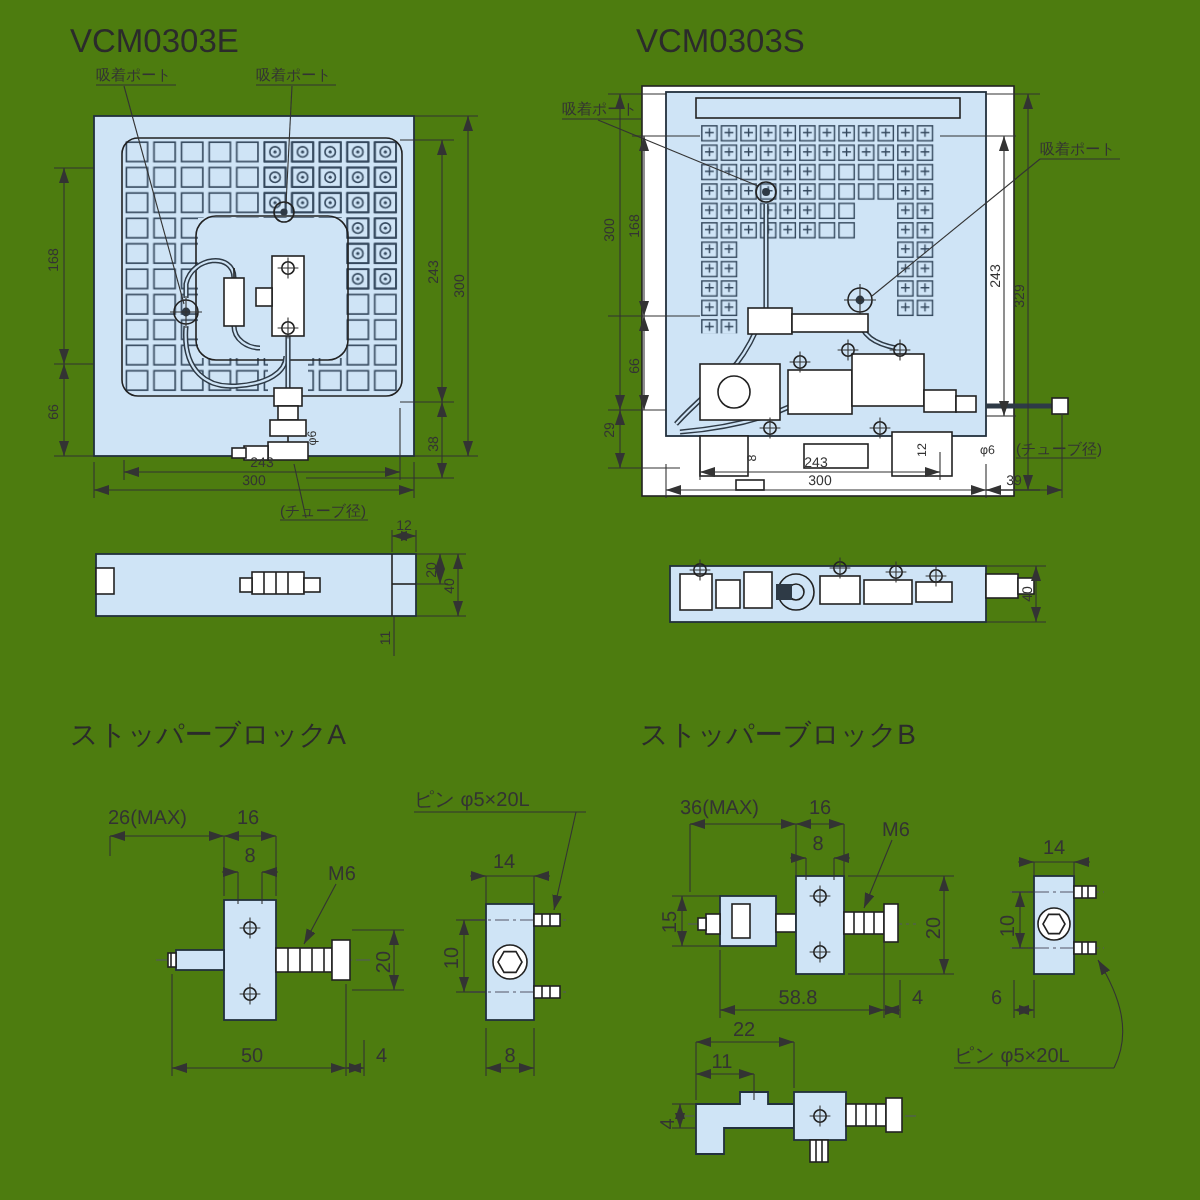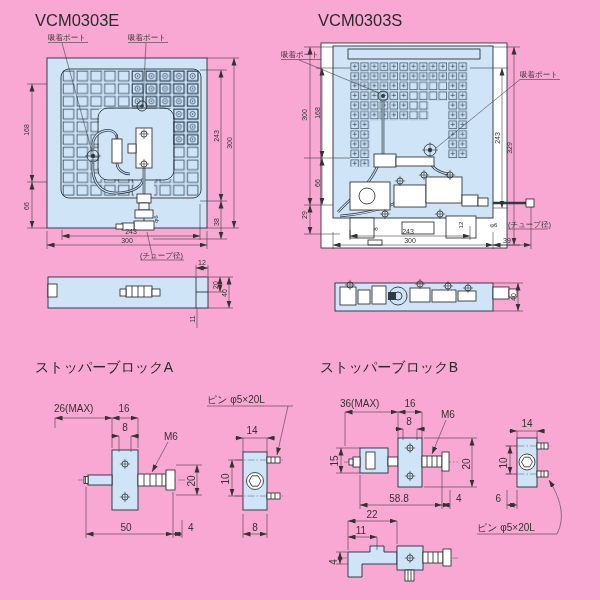--- a/index.html
+++ b/index.html
@@ -1,16 +1,16 @@
 <!DOCTYPE html>
 <html><head>
 <meta charset="utf-8">
 <style>
   html,body{margin:0;padding:0;background:#fff;}
-  .stage{position:relative;width:600px;height:600px;background:#f9a8d4;overflow:hidden;}
+  .stage{position:relative;width:600px;height:600px;background:#4d7c0f;overflow:hidden;}
   svg{display:block;}
   text{font-family:"Liberation Sans","DejaVu Sans",sans-serif;fill:#222;}
   .title{font-size:16.5px;fill:#2b2b2b;}
   .stitle{font-size:14px;fill:#2b2b2b;}
   .d{font-size:7px;fill:#333;}
   .d6{font-size:6.2px;fill:#333;}
   .ds{font-size:10px;fill:#333;}
   .lbl{font-size:7.5px;fill:#333;}
   .lp{font-size:10px;fill:#333;}
   .o{fill:none;stroke:#222;stroke-width:0.8;}

